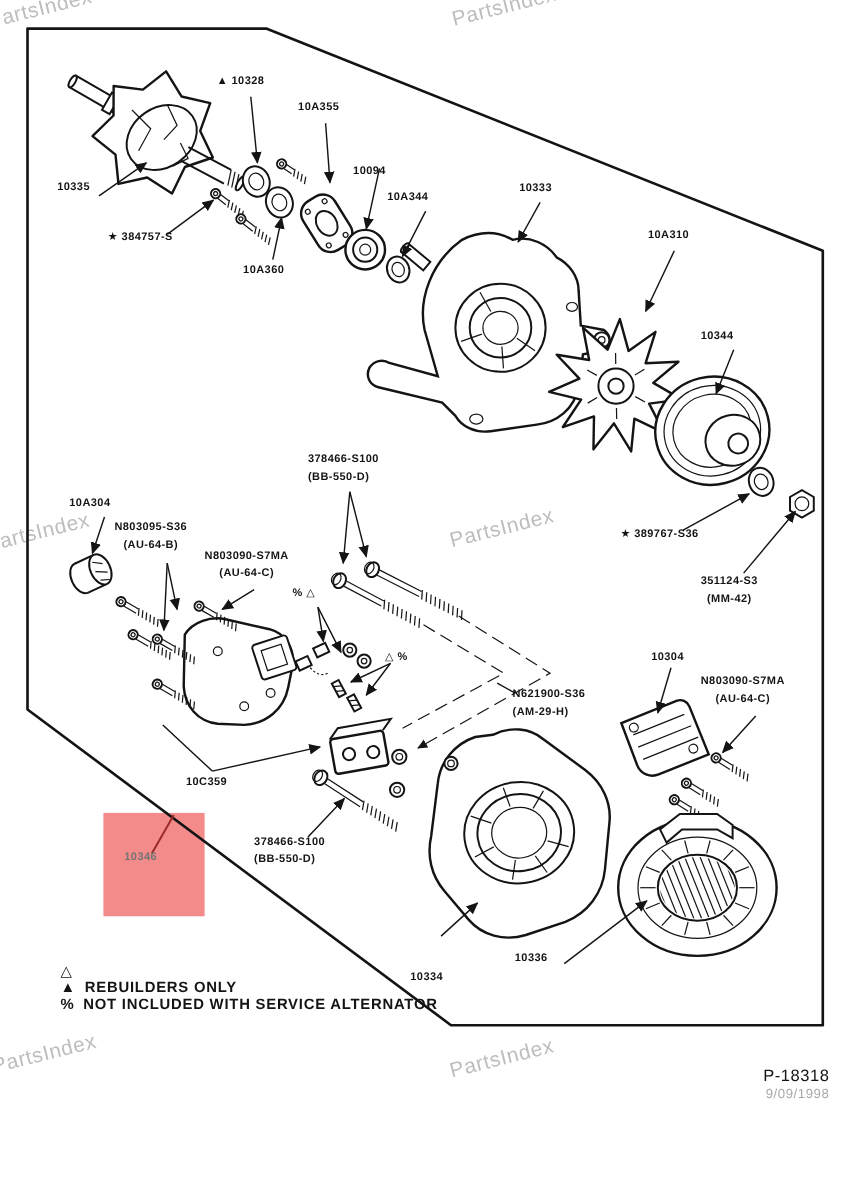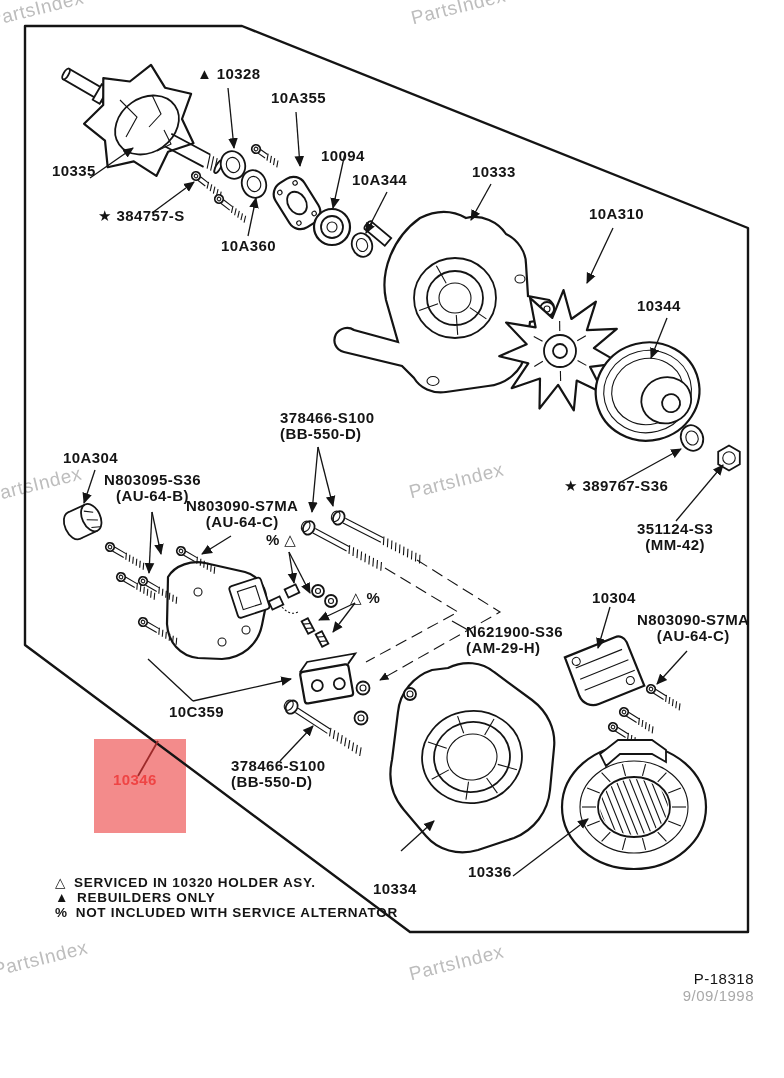--- a/index.html
+++ b/index.html
@@ -9,29 +9,29 @@
       transform:rotate(-14deg);white-space:nowrap;z-index:1;font-weight:400;}
   #hl-box{position:absolute;left:94px;top:739px;width:92px;height:94px;
           background:rgba(240,106,106,.78);z-index:2;}
   svg#art{position:absolute;left:0;top:0;z-index:3;}
   .w{fill:#ffffff;stroke:#141414;stroke-width:1.8;}
   .w2{fill:#ffffff;stroke:#141414;stroke-width:2.2;}
   .n{fill:none;stroke:#141414;stroke-width:1.8;}
   .t{fill:none;stroke:#141414;stroke-width:1.1;}
   .ld{fill:none;stroke:#141414;stroke-width:1.3;}
   #labels{position:absolute;left:0;top:0;width:784px;height:1078px;z-index:4;pointer-events:none;}
-  .lbl{position:absolute;font-size:15px;font-weight:bold;color:#141414;letter-spacing:.4px;
+  .lbl{position:absolute;font-size:10px;font-weight:bold;color:#141414;letter-spacing:.4px;
        white-space:pre-line;line-height:16px;}
-  .lbl.red{color:#ef4444;}
+  .lbl.red{color:#737373;}
   #legend{position:absolute;left:55px;top:875px;z-index:4;font-size:13.5px;font-weight:bold;
           letter-spacing:.7px;color:#141414;line-height:15px;}
   .leg-row{display:flex;gap:8px;}
   #plate{position:absolute;left:678px;top:970px;width:76px;text-align:right;z-index:4;}
   #plate-code{font-size:15px;font-weight:normal;color:#141414;letter-spacing:.5px;}
-  #plate-date{font-size:15px;color:#a9a9a9;letter-spacing:.5px;}
+  #plate-date{font-size:12px;color:#a9a9a9;letter-spacing:.5px;}
   #footer{position:absolute;left:0;top:1000px;width:784px;height:78px;background:#6a6a6a;
           z-index:5;display:flex;align-items:center;justify-content:center;}
   #footer .inner{display:flex;gap:46px;transform:scaleX(.8);color:#ffffff;
                  font-size:37px;font-weight:bold;letter-spacing:.5px;white-space:nowrap;}
 </style>
 </head>
 <body>
 
 <div id="stage">
   <div id="hl-box"></div>
@@ -445,21 +445,20 @@
       <div class="lbl" style="left: 231px; top: 758px; text-align: left;">378466-S100
 (BB-550-D)</div>
       <div class="lbl" style="left: 373px; top: 881px; text-align: left;">10334</div>
       <div class="lbl" style="left: 468px; top: 864px; text-align: left;">10336</div>
       <div class="lbl red" style="left: 113px; top: 772px; text-align: left;">10346</div>
     </div>
 
   <div id="legend">
     <div class="leg-row">
       <span>△</span>
-      <span>SERVICED IN 10320 HOLDER ASY.</span>
     </div>
     <div class="leg-row">
       <span>▲</span>
       <span>REBUILDERS ONLY</span>
     </div>
     <div class="leg-row">
       <span>%</span>
       <span>NOT INCLUDED WITH SERVICE ALTERNATOR</span>
     </div>
   </div>

